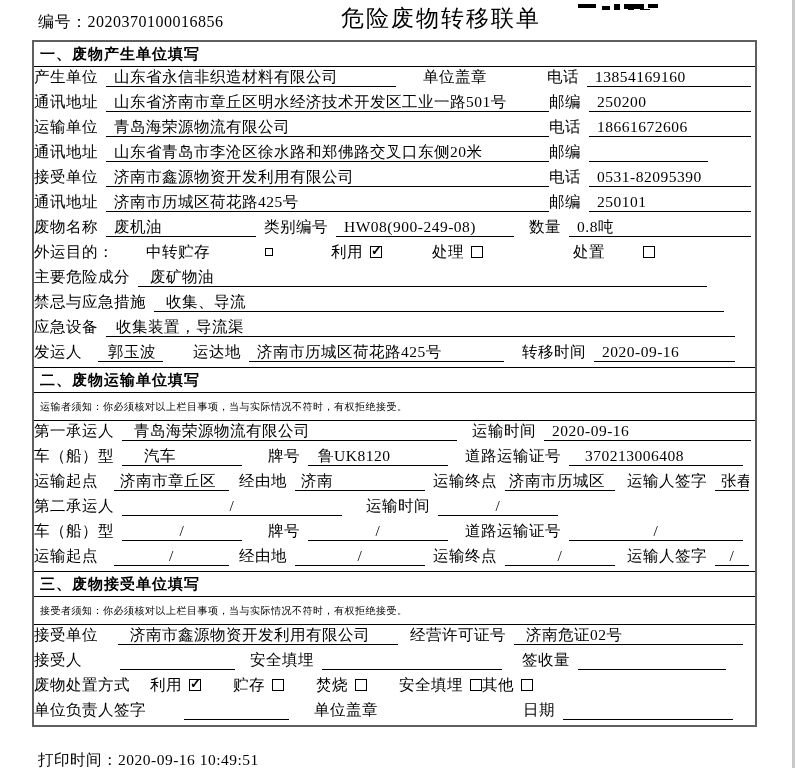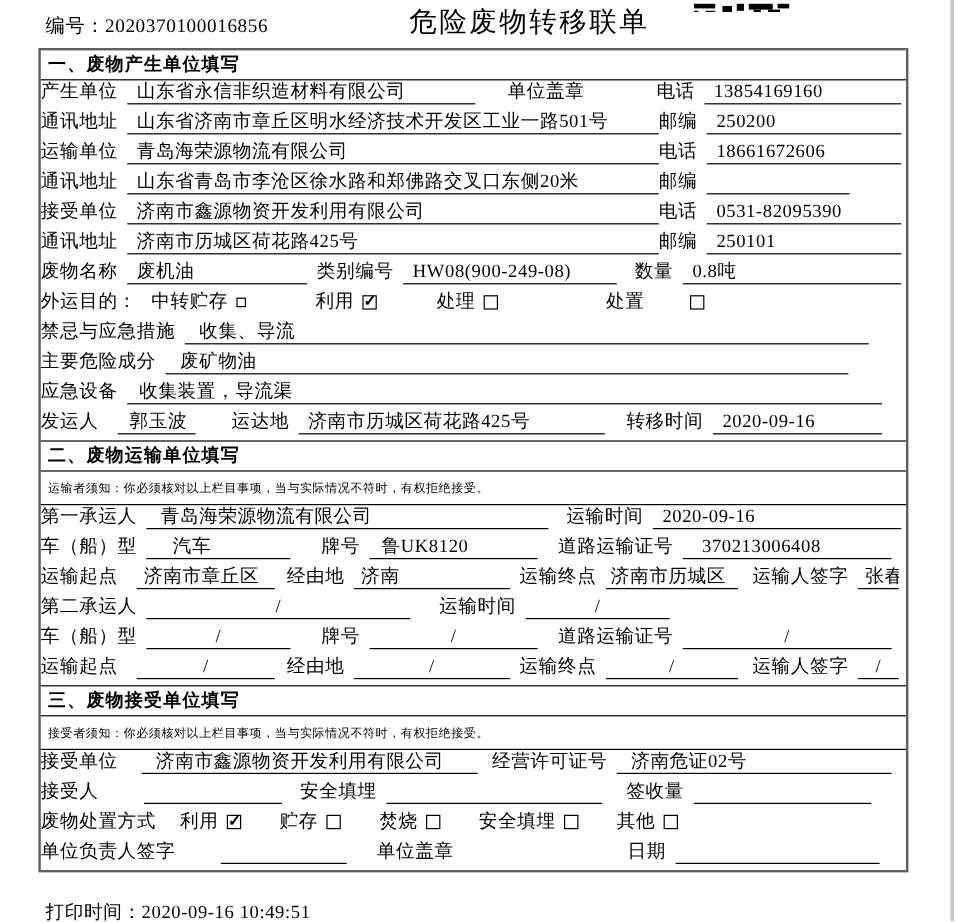--- a/index.html
+++ b/index.html
@@ -118,44 +118,44 @@
       <div class="row">
         <span class="lbl">废物名称</span>
         <span class="val" style="width: 150px;">废机油</span>
         <span class="lbl" style="margin-left: 8px;">类别编号</span>
         <span class="val" style="width: 178px;">HW08(900-249-08)</span>
         <span class="lbl" style="margin-left: 15px;">数量</span>
         <span class="val flex">0.8吨</span>
       </div>
       <div class="row">
         <span class="lbl">外运目的：</span>
-        <span class="check" style="margin-left: 4px;">
+        <span class="check" style="margin-left: 24px; gap: 48px;">
           <span class="plain">中转贮存</span>
           <span class="box sm"></span>
         </span>
         <span class="check" style="margin-left: 58px;">
           <span class="plain">利用</span>
           <span class="box checked"></span>
         </span>
         <span class="check" style="margin-left: 50px;">
           <span class="plain">处理</span>
           <span class="box"></span>
         </span>
         <span class="check" style="margin-left: 90px; gap: 31px;">
           <span class="plain">处置</span>
           <span class="box"></span>
         </span>
       </div>
       <div class="row">
+        <span class="lbl">主要危险成分</span>
+        <span class="val flex" style="margin-right: 44px; padding-left: 12px;">废矿物油</span>
+      </div>
+      <div class="row">
         <span class="lbl">禁忌与应急措施</span>
         <span class="val flex" style="margin-right: 27px; padding-left: 12px;">收集、导流</span>
-      </div>
-      <div class="row">
-        <span class="lbl">主要危险成分</span>
-        <span class="val flex" style="margin-right: 44px; padding-left: 12px;">废矿物油</span>
       </div>
       <div class="row">
         <span class="lbl">应急设备</span>
         <span class="val flex" style="margin-right: 16px; padding-left: 10px;">收集装置，导流渠</span>
       </div>
       <div class="row">
         <span class="lbl">发运人</span>
         <span class="val" style="width: 65px; margin-left: 8px; padding-left: 10px;">郭玉波</span>
         <span class="lbl" style="margin-left: 30px;">运达地</span>
         <span class="val" style="width: 255px;">济南市历城区荷花路425号</span>
@@ -243,21 +243,21 @@
           <span class="box"></span>
         </span>
         <span class="check" style="margin-left: 32px;">
           <span class="plain">焚烧</span>
           <span class="box"></span>
         </span>
         <span class="check" style="margin-left: 32px;">
           <span class="plain">安全填埋</span>
           <span class="box"></span>
         </span>
-        <span class="check" style="margin-left: 32px;">
+        <span class="check" style="">
           <span class="plain">其他</span>
           <span class="box"></span>
         </span>
       </div>
       <div class="row">
         <span class="lbl">单位负责人签字</span>
         <span class="val" style="width: 105px; margin-left: 30px;"></span>
         <span class="plain" style="margin-left: 25px;">单位盖章</span>
         <span class="lbl" style="margin-left: 145px;">日期</span>
         <span class="val flex" style="margin-right: 18px;"></span>

